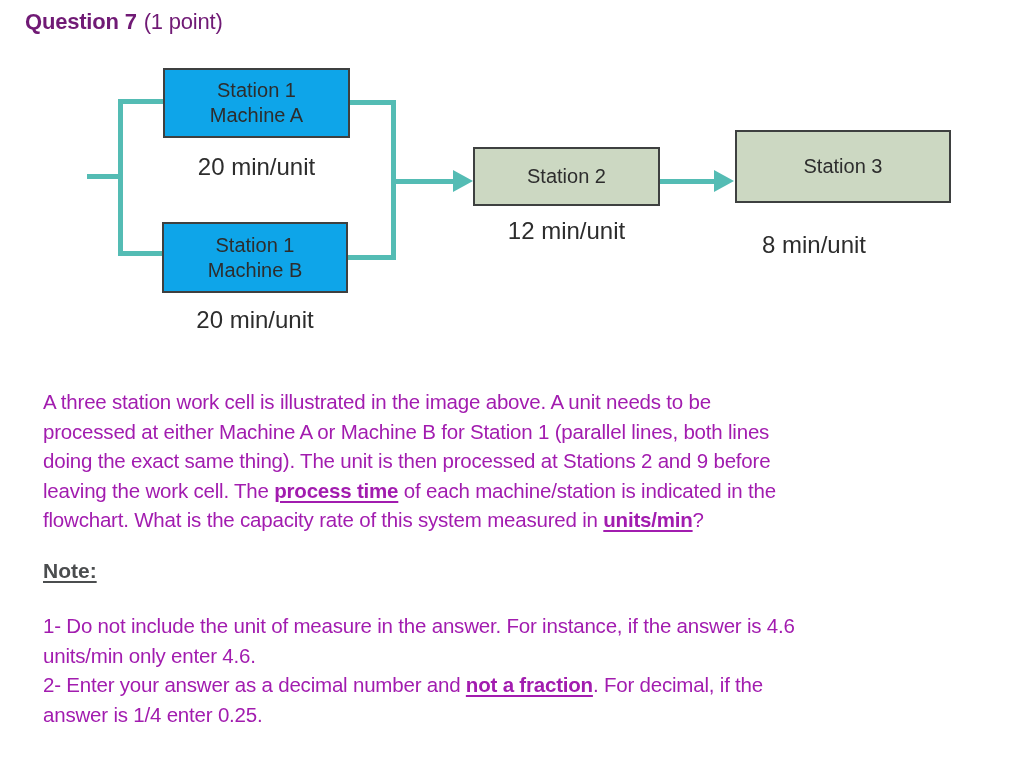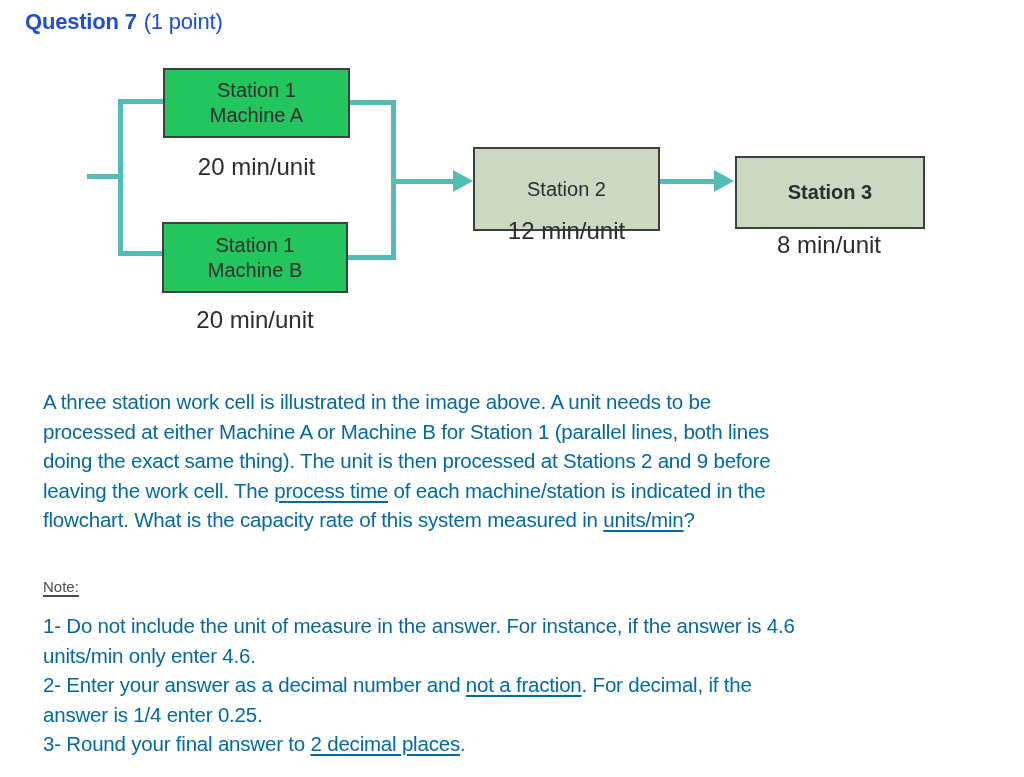--- a/index.html
+++ b/index.html
@@ -2,50 +2,50 @@
 <html><head>
 <meta charset="utf-8">
 <style>
   * { margin:0; padding:0; box-sizing:border-box; }
   html,body { background:#ffffff; }
   .page {
     position:relative; width:1024px; height:777px; background:#ffffff;
     font-family:"Liberation Sans", sans-serif; overflow:hidden;
   }
   
-  .header { position:absolute; left:25px; top:9px; font-size:22px; color:#1d4ed8; letter-spacing:-0.2px; }
+  .header { position:absolute; left:25px; top:9px; font-size:22px; color:#701a75; letter-spacing:-0.2px; }
   .qtitle { font-weight:bold; }
   .qpoints { margin-left:7px; font-weight:normal; }
 
   
   .diagram { position:absolute; left:0; top:0; width:1024px; height:350px; }
   .conn { position:absolute; background:#54bcb4; }
   .node {
     position:absolute; border:2px solid #3e4040; display:flex; flex-direction:column;
     align-items:center; justify-content:center; font-size:20px; color:#2d2d2d;
     line-height:25px; text-align:center;
   }
-  .node.blue  { background:#22c55e; }
+  .node.blue  { background:#0ea5e9; }
   .node.green { background:#ccd8c2; }
   .time { position:absolute; font-size:24px; color:#2d2d2d; text-align:center; }
   .ah {
     position:absolute; width:0; height:0;
     border-top:11px solid transparent; border-bottom:11px solid transparent;
     border-left:20px solid #54bcb4;
   }
 
   
   .qtext, .note-lines {
     position:absolute; left:43px; width:935px; font-size:20.5px; line-height:29.5px;
-    color:#0369a1; letter-spacing:-0.2px;
+    color:#a21caf; letter-spacing:-0.2px;
   }
   .qtext  { top:387px; }
-  .note-heading { position:absolute; left:43px; top:556px; font-size:15px; line-height:29.5px; color:#4b4d4f;margin-top:16px; }
+  .note-heading { position:absolute; left:43px; top:556px; font-size:21px; line-height:29.5px; color:#4b4d4f; }
   .note-lines { top:611px; }
-  .bu { font-weight:normal; text-decoration:underline; text-underline-offset:3px; text-decoration-thickness:2px; }
+  .bu { font-weight:bold; text-decoration:underline; text-underline-offset:3px; text-decoration-thickness:2px; }
   .tline { white-space:nowrap; }
 </style>
 </head>
 <body>
 
 <div class="page">
 
   <div class="header">
     <span class="qtitle">Question 7</span><span class="qpoints">(1 point)</span>
   </div>
@@ -69,43 +69,42 @@
       <div>Machine A</div>
     </div>
     <div class="time" style="left:163px; top:153px; width:187px;">20 min/unit</div>
 
     <div class="node blue" style="left:162px; top:222px; width:186px; height:71px;">
       <div>Station 1</div>
       <div>Machine B</div>
     </div>
     <div class="time" style="left:162px; top:306px; width:186px;">20 min/unit</div>
 
-    <div class="node green" style="left:473px; top:147px; width:187px; height:84px;">
+    <div class="node green" style="left:473px; top:147px; width:187px; height:59px;">
       <div>Station 2</div>
     </div>
     <div class="time" style="left:473px; top:217px; width:187px;">12 min/unit</div>
 
-    <div class="node green" style="left:735px; top:156px; width:190px; height:73px;font-weight:bold;">
+    <div class="node green" style="left:735px; top:130px; width:216px; height:73px;">
       <div>Station 3</div>
     </div>
-    <div class="time" style="left:734px; top:231px; width:190px;">8 min/unit</div>
+    <div class="time" style="left:719px; top:231px; width:190px;">8 min/unit</div>
   </div>
 
   <div class="qtext">
     <div class="tline"><span>A three station work cell is illustrated in the image above. A unit needs to be</span></div>
     <div class="tline"><span>processed at either Machine A or Machine B for Station 1 (parallel lines, both lines</span></div>
     <div class="tline"><span>doing the exact same thing). The unit is then processed at Stations 2 and 9 before</span></div>
     <div class="tline"><span>leaving the work cell. The </span><span class="bu">process time</span><span> of each machine/station is indicated in the</span></div>
     <div class="tline"><span>flowchart. What is the capacity rate of this system measured in </span><span class="bu">units/min</span><span>?</span></div>
   </div>
 
   <div class="note-heading">
     <span class="bu">Note:</span>
   </div>
   <div class="note-lines">
     <div class="tline"><span>1- Do not include the unit of measure in the answer. For instance, if the answer is 4.6</span></div>
     <div class="tline"><span>units/min only enter 4.6.</span></div>
     <div class="tline"><span>2- Enter your answer as a decimal number and </span><span class="bu">not a fraction</span><span>. For decimal, if the</span></div>
     <div class="tline"><span>answer is 1/4 enter 0.25.</span></div>
-    <div class="tline"><span>3- Round your final answer to </span><span class="bu">2 decimal places</span><span>.</span></div>
   </div>
 
 </div>
 
 </body></html>

